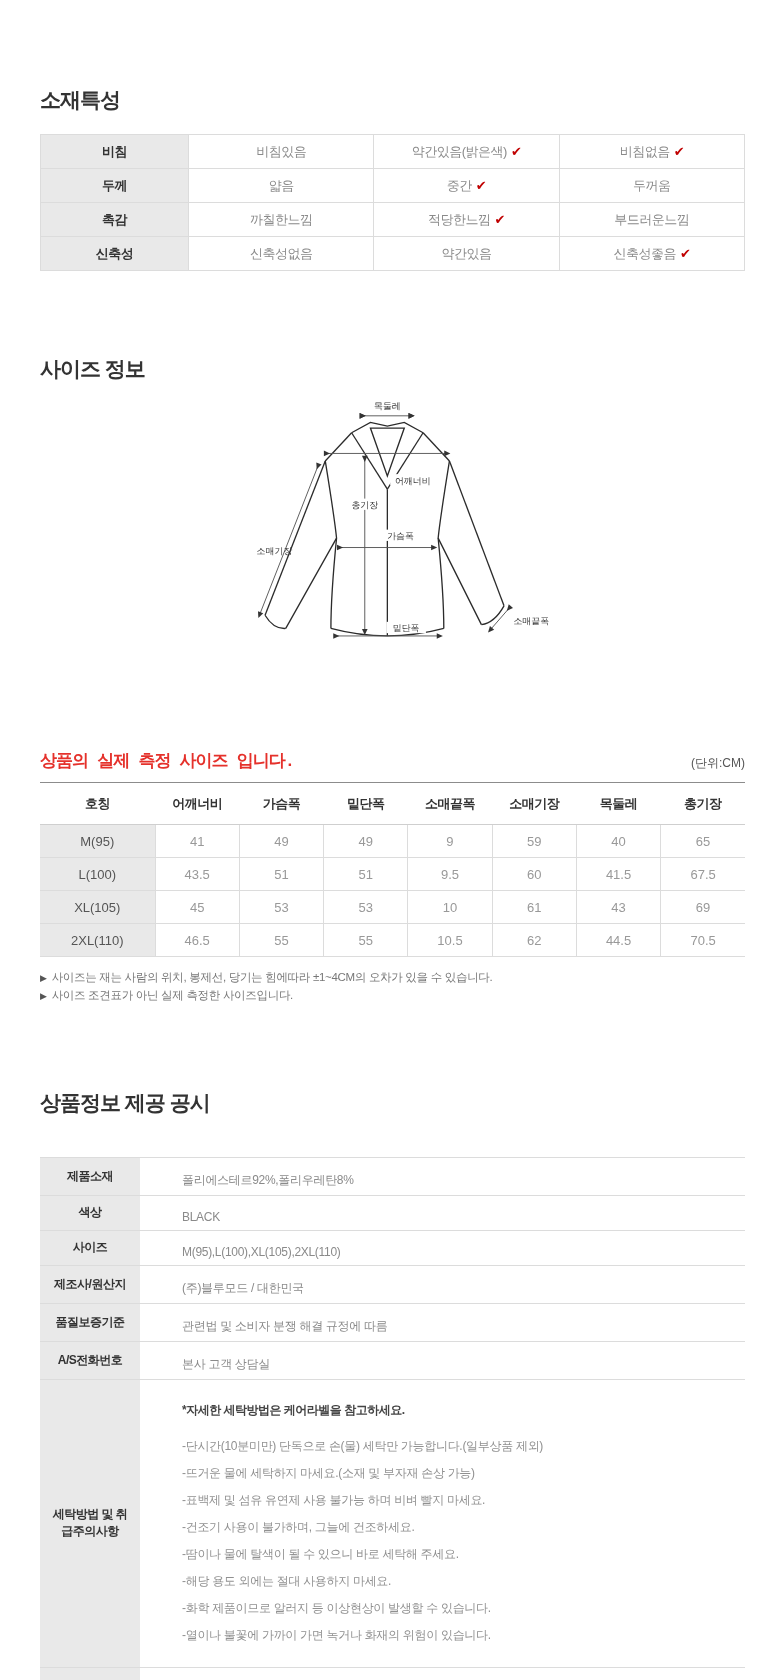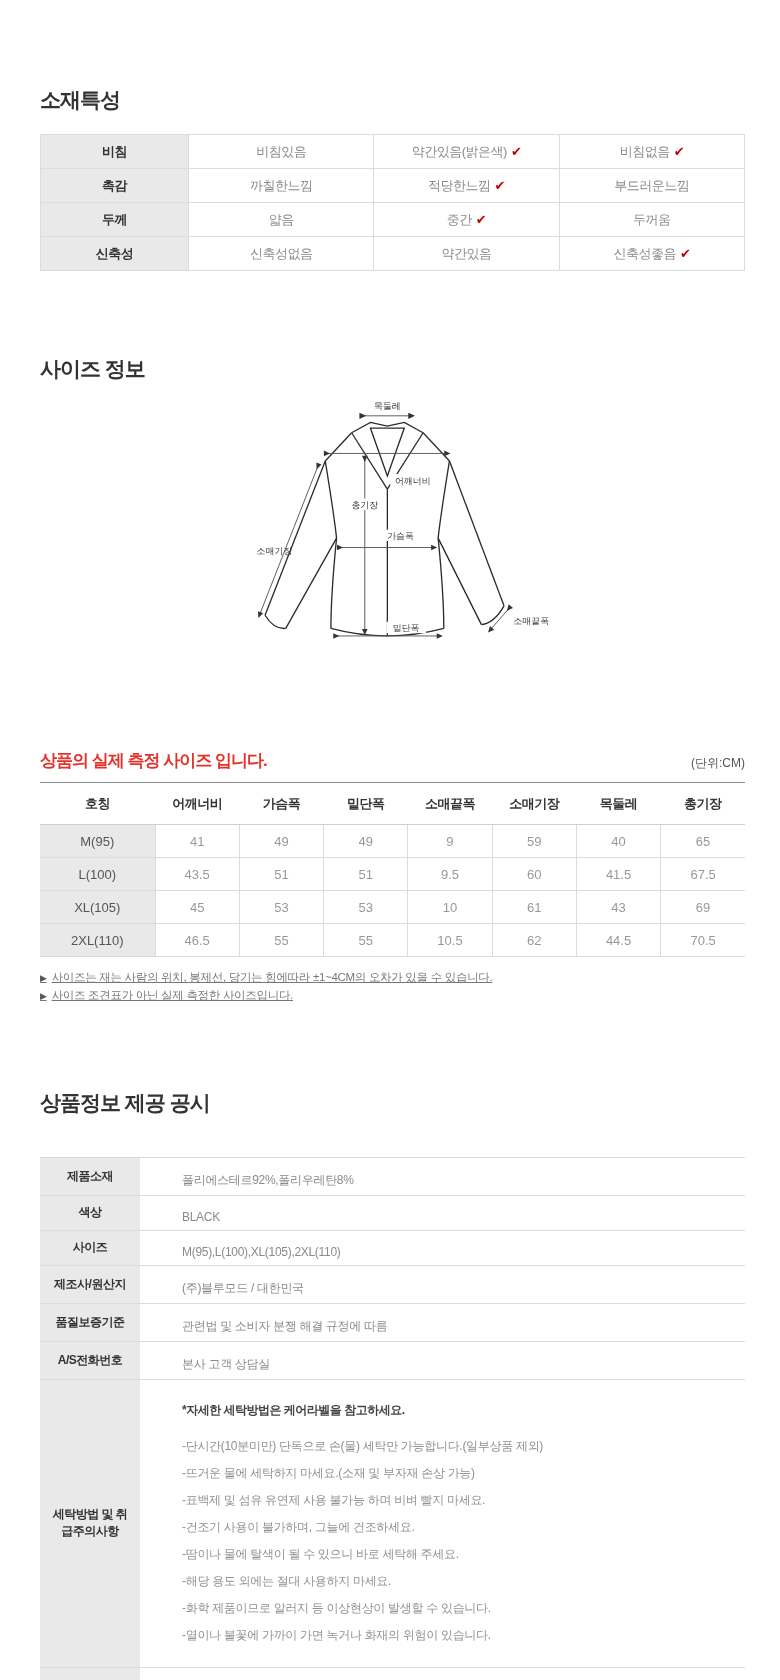--- a/index.html
+++ b/index.html
@@ -48,21 +48,21 @@
   .diagram-wrap svg { display: inline-block; }
 
   
   .meas-head {
     margin-top: 94px;
     display: flex;
     justify-content: space-between;
     align-items: flex-end;
     margin-bottom: 10px;
   }
-  .meas-title { font-size: 17px; font-weight: bold; color: #e5312b; letter-spacing: -1px; }
+  .meas-title { font-size: 17px; font-weight: bold; color: #e5312b; letter-spacing: -1px; font-family: Liberation Mono, monospace; }
   .meas-unit { font-size: 12px; color: #555; }
 
   .sz-table {
     width: 705px;
     border-collapse: collapse;
     table-layout: fixed;
     border-top: 1px solid #8c8c8c;
     padding-left: 44px;
   }
   .sz-table th {
@@ -81,21 +81,21 @@
     color: #999;
     text-align: center;
     vertical-align: middle;
     border: 1px solid #dcdcdc;
   }
   .sz-table td.lab { background: #e9e9e9; color: #555; }
   .sz-table tr td:first-child { border-left: none; }
   .sz-table tr td:last-child { border-right: none; }
 
   .sz-notes { margin-top: 12px; }
-  .sz-note { font-size: 11.5px; color: #777; line-height: 1.55; letter-spacing: -0.3px; text-decoration: underline; }
+  .sz-note { font-size: 11.5px; color: #777; line-height: 1.55; letter-spacing: -0.3px; }
   .sz-note .blt { font-size: 9px; margin-right: 5px; color: #555; }
 
   
   .info-title { margin-top: 84px; }
   .info-table {
     width: 705px;
     margin-top: 40px;
     border-collapse: collapse;
     table-layout: fixed;
   }
@@ -139,30 +139,30 @@
         <col>
       </colgroup>
     <tbody>
       <tr>
         <th>비침</th>
         <td><span>비침있음</span></td>
         <td><span>약간있음(밝은색)</span><span class="chk">✔</span></td>
         <td><span>비침없음</span><span class="chk">✔</span></td>
       </tr>
       <tr>
+        <th>두께</th>
+        <td><span>얇음</span></td>
+        <td><span>중간</span><span class="chk">✔</span></td>
+        <td><span>두꺼움</span></td>
+      </tr>
+      <tr>
         <th>촉감</th>
         <td><span>까칠한느낌</span></td>
         <td><span>적당한느낌</span><span class="chk">✔</span></td>
         <td><span>부드러운느낌</span></td>
-      </tr>
-      <tr>
-        <th>두께</th>
-        <td><span>얇음</span></td>
-        <td><span>중간</span><span class="chk">✔</span></td>
-        <td><span>두꺼움</span></td>
       </tr>
       <tr>
         <th>신축성</th>
         <td><span>신축성없음</span></td>
         <td><span>약간있음</span></td>
         <td><span>신축성좋음</span><span class="chk">✔</span></td>
       </tr>
     </tbody>
   </table>
 

